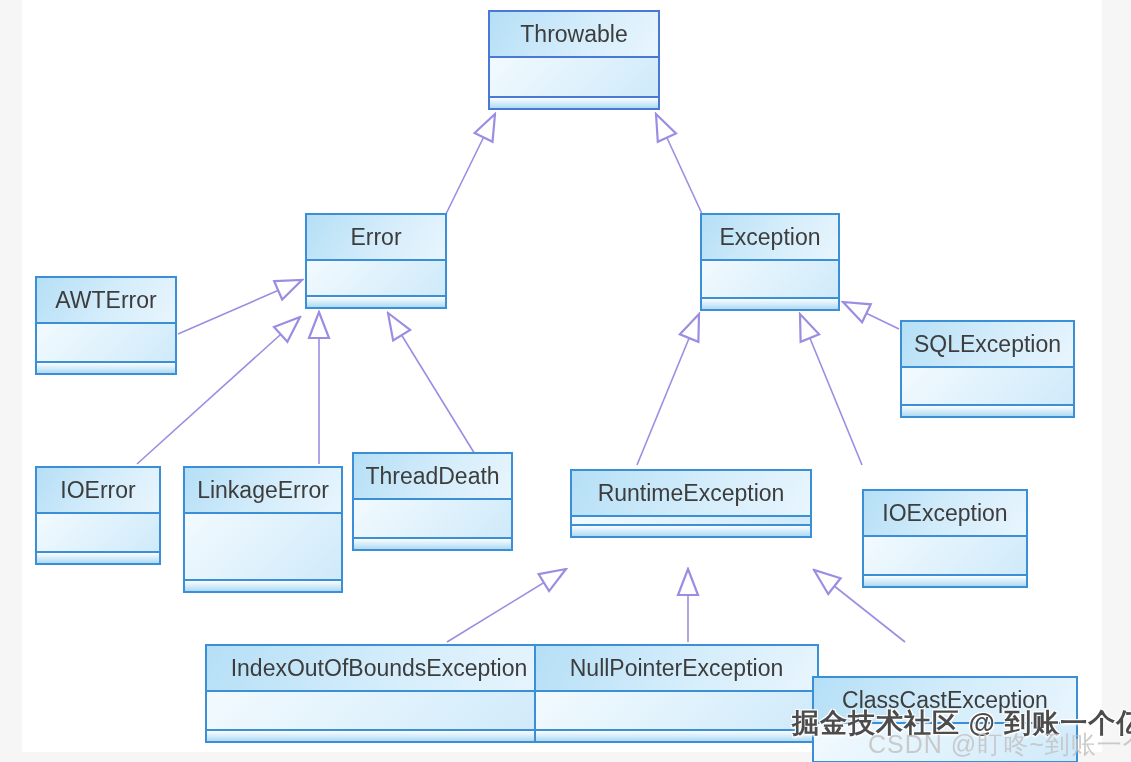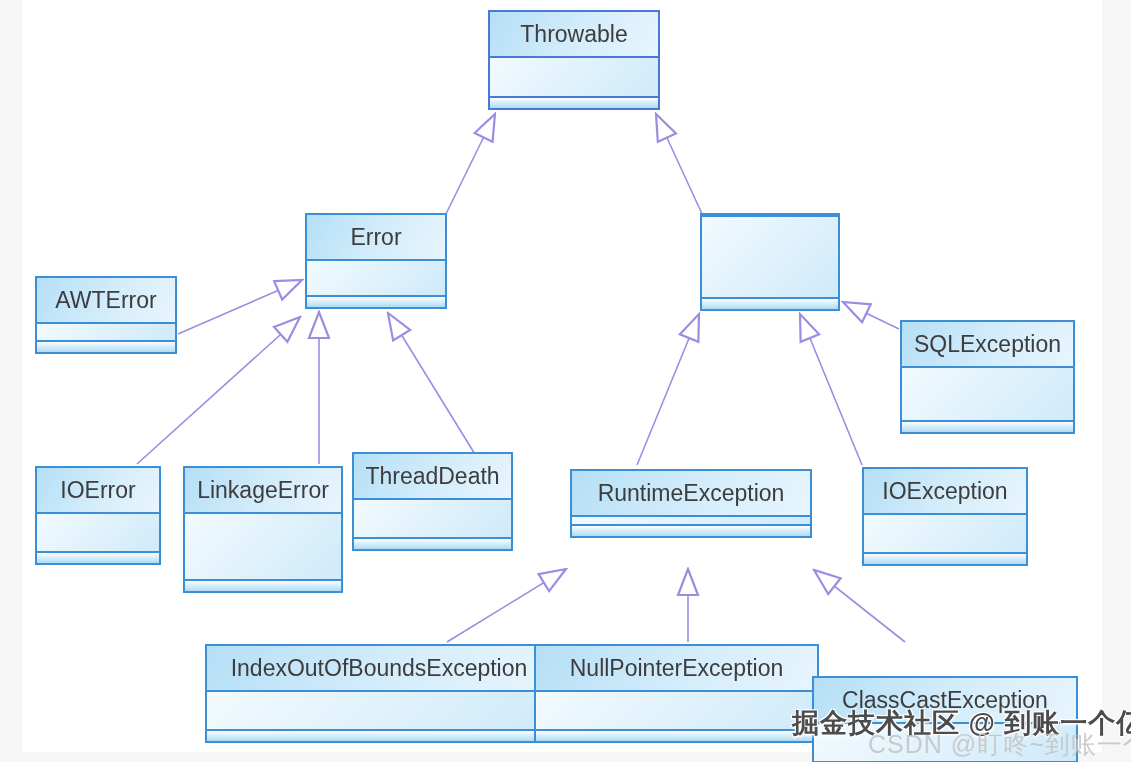--- a/index.html
+++ b/index.html
@@ -90,31 +90,32 @@
     <div class="cls-foot"></div>
   </div>
 
   <div class="cls" style="left:305px;top:213px;width:142px;height:96px">
     <div class="cls-title">Error</div>
     <div class="cls-body"></div>
     <div class="cls-foot"></div>
   </div>
 
   <div class="cls" style="left:700px;top:213px;width:140px;height:98px">
+    <div class="cls-title">Exception</div>
     <div class="cls-body"></div>
     <div class="cls-foot"></div>
   </div>
 
-  <div class="cls" style="left:35px;top:276px;width:142px;height:78px">
+  <div class="cls" style="left:35px;top:276px;width:142px;height:99px">
     <div class="cls-title">AWTError</div>
     <div class="cls-body"></div>
     <div class="cls-foot"></div>
   </div>
 
-  <div class="cls" style="left:900px;top:320px;width:175px;height:114px">
+  <div class="cls" style="left:900px;top:320px;width:175px;height:98px">
     <div class="cls-title">SQLException</div>
     <div class="cls-body"></div>
     <div class="cls-foot"></div>
   </div>
 
   <div class="cls" style="left:35px;top:466px;width:126px;height:99px">
     <div class="cls-title">IOError</div>
     <div class="cls-body"></div>
     <div class="cls-foot"></div>
   </div>
@@ -130,21 +131,21 @@
     <div class="cls-body"></div>
     <div class="cls-foot"></div>
   </div>
 
   <div class="cls" style="left:570px;top:469px;width:242px;height:69px">
     <div class="cls-title">RuntimeException</div>
     <div class="cls-body"></div>
     <div class="cls-foot"></div>
   </div>
 
-  <div class="cls" style="left:862px;top:467px;width:166px;height:99px">
+  <div class="cls" style="left:862px;top:489px;width:166px;height:99px">
     <div class="cls-title">IOException</div>
     <div class="cls-body"></div>
     <div class="cls-foot"></div>
   </div>
 
   <div class="cls" style="left:205px;top:644px;width:348px;height:99px">
     <div class="cls-title">IndexOutOfBoundsException</div>
     <div class="cls-body"></div>
     <div class="cls-foot"></div>
   </div>

